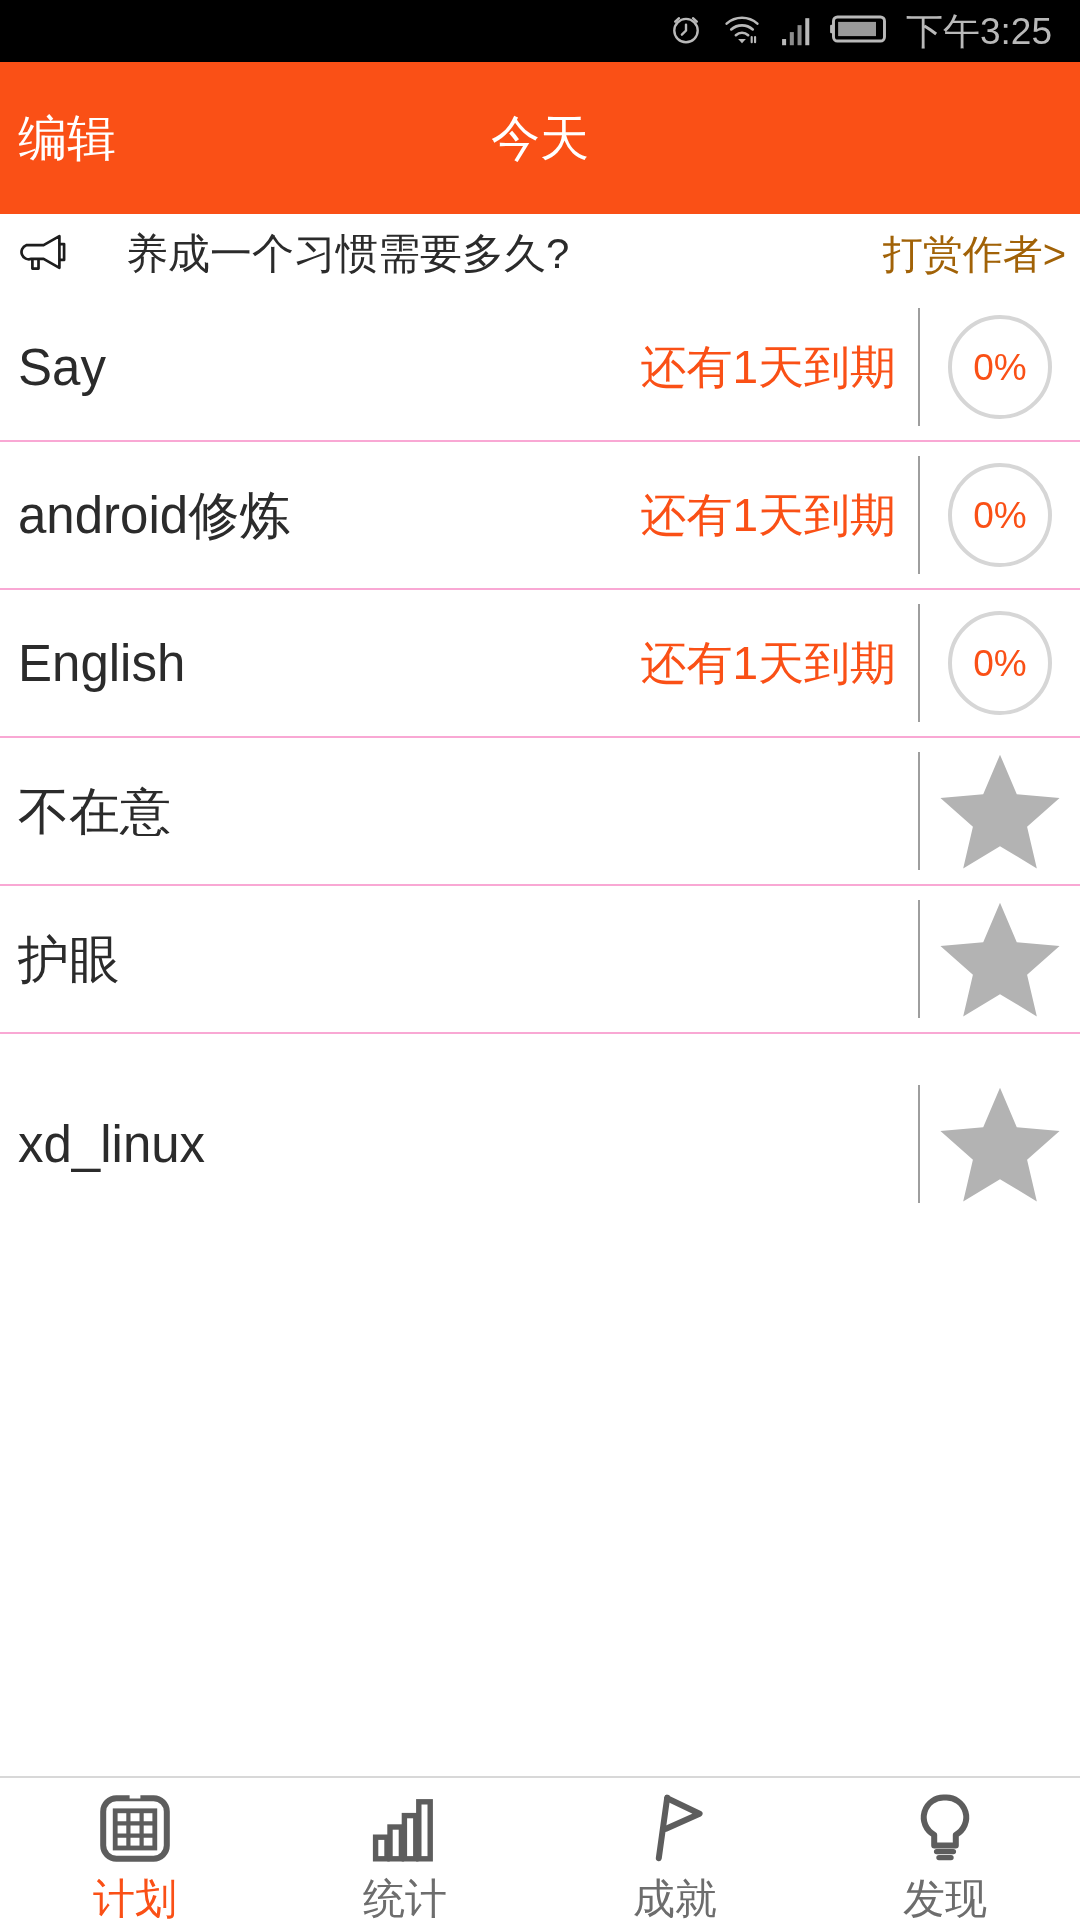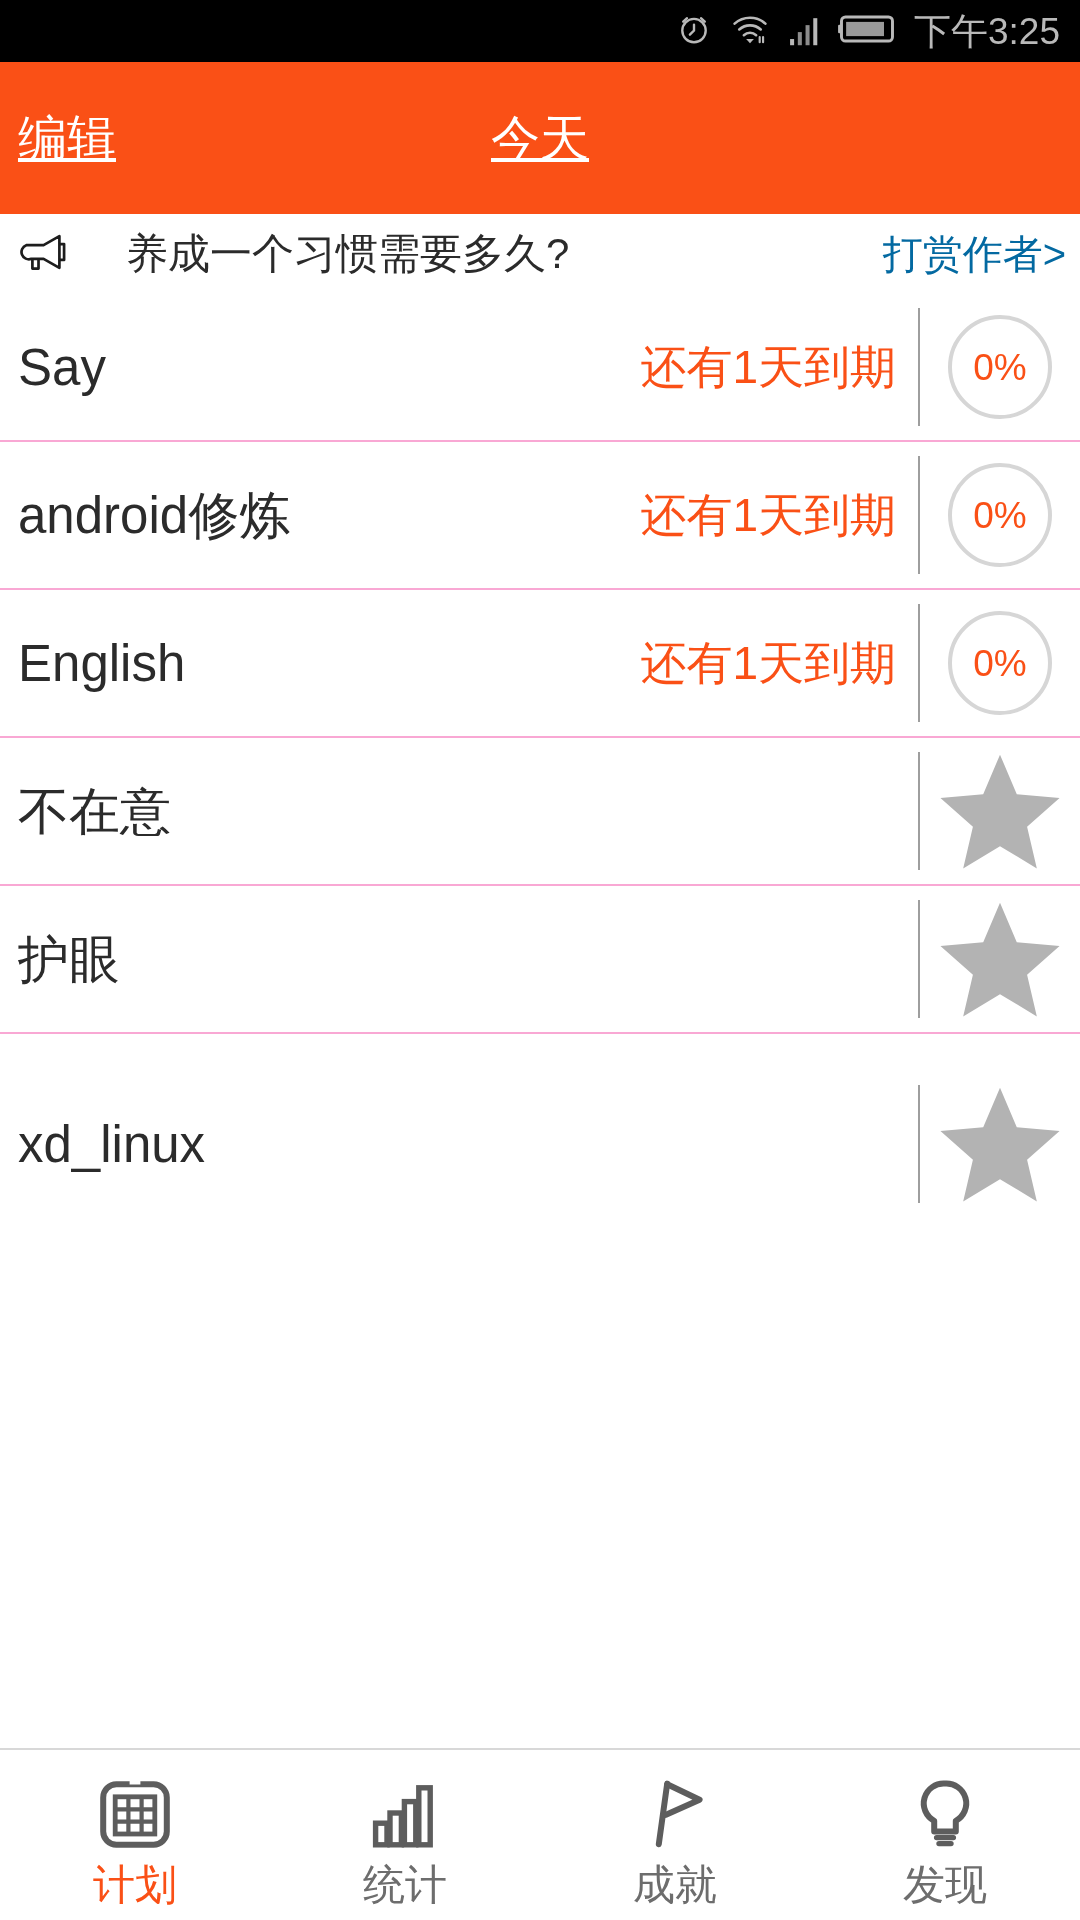--- a/index.html
+++ b/index.html
@@ -21,21 +21,21 @@
     background: #ffffff;
   }
 
   
   .statusbar {
     height: 62px;
     background: #000000;
     display: flex;
     align-items: center;
     justify-content: flex-end;
-    padding-right: 20px;
+    padding-right: 28px;
     flex: 0 0 auto;
   }
   .sb-icons {
     display: flex;
     align-items: center;
     gap: 17px;
   }
   .sb-icon { display: block; }
   .sb-time {
     color: #b9b9b9;
@@ -54,21 +54,20 @@
     align-items: center;
     flex: 0 0 auto;
     position: relative;
   }
   .appbar-btn {
     color: #ffffff;
     font-size: 49px;
     line-height: 1;
     white-space: nowrap;
     cursor: pointer;
-    text-decoration: underline;
   }
   .appbar-left  { position: absolute; left: 18px;  }
   .appbar-title { position: absolute; left: 50%; transform: translateX(-50%); }
   .appbar-right { position: absolute; right: 16px; }
 
   
   .banner {
     height: 80px;
     display: flex;
     align-items: center;
@@ -84,21 +83,21 @@
   }
   .banner-text {
     font-size: 42px;
     color: #2b2b2b;
     white-space: nowrap;
     line-height: 1;
     margin-left: 36px;
   }
   .banner-reward {
     font-size: 40px;
-    color: #0369a1;
+    color: #a16207;
     white-space: nowrap;
     line-height: 1;
     cursor: pointer;
   }
 
   
   .list {
     flex: 1 1 auto;
     background: #ffffff;
     overflow: hidden;
@@ -162,21 +161,21 @@
     color: #fa5016;
     line-height: 1;
   }
 
   .star-wrap { width: 130px; height: 130px; display:block; }
 
   .list-filler { background: #ffffff; }
 
   
   .tabbar {
-    height: 172px;
+    height: 144px;
     border-top: 2px solid #d8d8d8;
     display: flex;
     align-items: stretch;
     background: #ffffff;
     flex: 0 0 auto;
   }
   .tab {
     flex: 1 1 0;
     display: flex;
     flex-direction: column;

